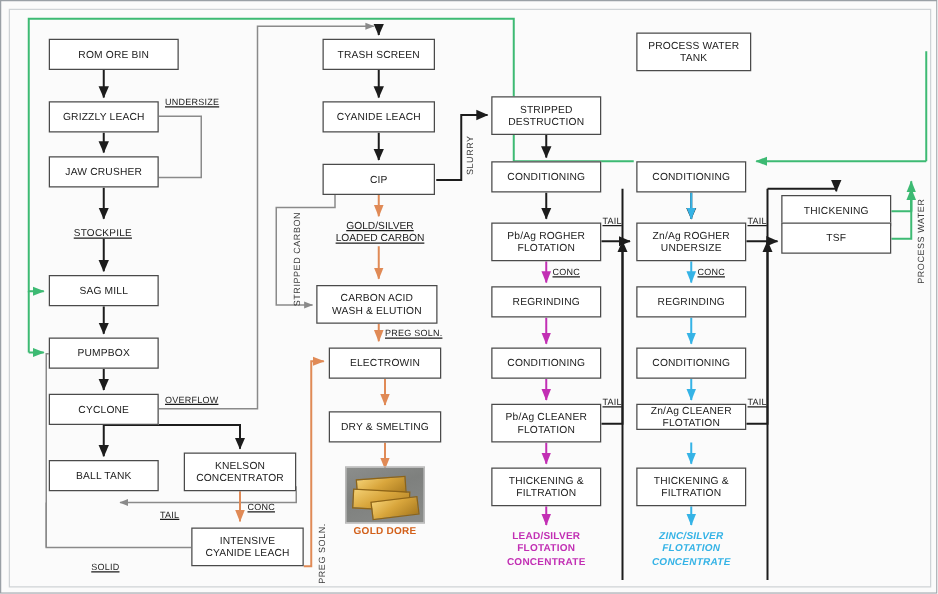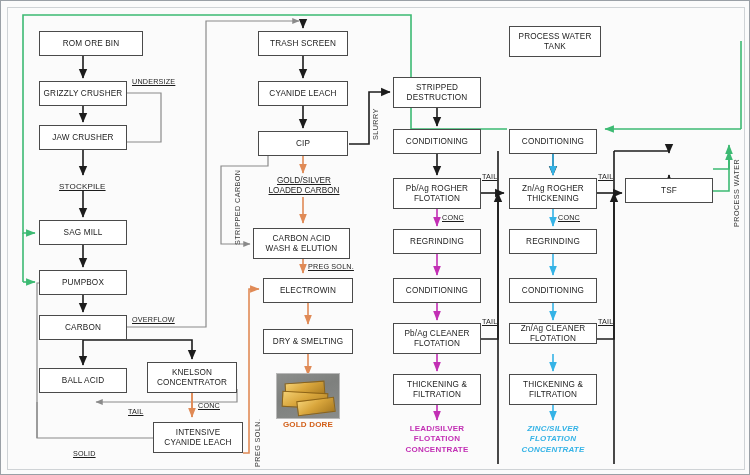--- a/index.html
+++ b/index.html
@@ -187,36 +187,36 @@
         <path d="M552,302 L552,319"></path>
         <path d="M552,353 L552,370"></path>
         <path d="M552,404 L552,419"></path>
       </g>
     </svg>
 
     <div class="box" style="left:38px;top:30px;width:104px;height:25px;">
         <span>ROM ORE BIN</span>
       </div>
     <div class="box" style="left:38px;top:80px;width:88px;height:25px;">
-        <span>GRIZZLY CRUSHER</span>
+        <span>GRIZZLY LEACH</span>
       </div>
     <div class="box" style="left:38px;top:124px;width:88px;height:25px;">
         <span>JAW CRUSHER</span>
       </div>
     <div class="box" style="left:38px;top:219px;width:88px;height:25px;">
         <span>SAG MILL</span>
       </div>
     <div class="box" style="left:38px;top:269px;width:88px;height:25px;">
         <span>PUMPBOX</span>
       </div>
     <div class="box" style="left:38px;top:314px;width:88px;height:25px;">
-        <span>CARBON</span>
+        <span>CYCLONE</span>
       </div>
     <div class="box" style="left:38px;top:367px;width:88px;height:25px;">
-        <span>BALL ACID</span>
+        <span>BALL TANK</span>
       </div>
     <div class="box" style="left:146px;top:361px;width:90px;height:31px;white-space:pre-line;"><span>KNELSON
 CONCENTRATOR</span></div>
     <div class="box" style="left:152px;top:421px;width:90px;height:31px;white-space:pre-line;"><span>INTENSIVE
 CYANIDE LEACH</span></div>
 
     <div class="box" style="left:257px;top:30px;width:90px;height:25px;">
         <span>TRASH SCREEN</span>
       </div>
     <div class="box" style="left:257px;top:80px;width:90px;height:25px;">
@@ -249,32 +249,35 @@
       </div>
     <div class="box" style="left:392px;top:322px;width:88px;height:31px;white-space:pre-line;"><span>Pb/Ag CLEANER
 FLOTATION</span></div>
     <div class="box" style="left:392px;top:373px;width:88px;height:31px;white-space:pre-line;"><span>THICKENING &amp;
 FILTRATION</span></div>
 
     <div class="box" style="left:508px;top:128px;width:88px;height:25px;">
         <span>CONDITIONING</span>
       </div>
     <div class="box" style="left:508px;top:177px;width:88px;height:31px;white-space:pre-line;"><span>Zn/Ag ROGHER
-THICKENING</span></div>
+UNDERSIZE</span></div>
     <div class="box" style="left:508px;top:228px;width:88px;height:25px;">
         <span>REGRINDING</span>
       </div>
     <div class="box" style="left:508px;top:277px;width:88px;height:25px;">
         <span>CONDITIONING</span>
       </div>
     <div class="box" style="left:508px;top:322px;width:88px;height:21px;white-space:pre-line;"><span>Zn/Ag CLEANER
 FLOTATION</span></div>
     <div class="box" style="left:508px;top:373px;width:88px;height:31px;white-space:pre-line;"><span>THICKENING &amp;
 FILTRATION</span></div>
 
+    <div class="box" style="left:624px;top:155px;width:88px;height:25px;">
+        <span>THICKENING</span>
+      </div>
     <div class="box" style="left:624px;top:177px;width:88px;height:25px;">
         <span>TSF</span>
       </div>
     <div class="box" style="left:508px;top:25px;width:92px;height:31px;white-space:pre-line;"><span>PROCESS WATER
 TANK</span></div>
 
     <div class="lbl" style="left:131px;top:76px;">UNDERSIZE</div>
     <div class="lbl" style="left:131px;top:314px;">OVERFLOW</div>
     <div class="lbl" style="left:127px;top:406px;">TAIL</div>
     <div class="lbl" style="left:72px;top:448px;">SOLID</div>

